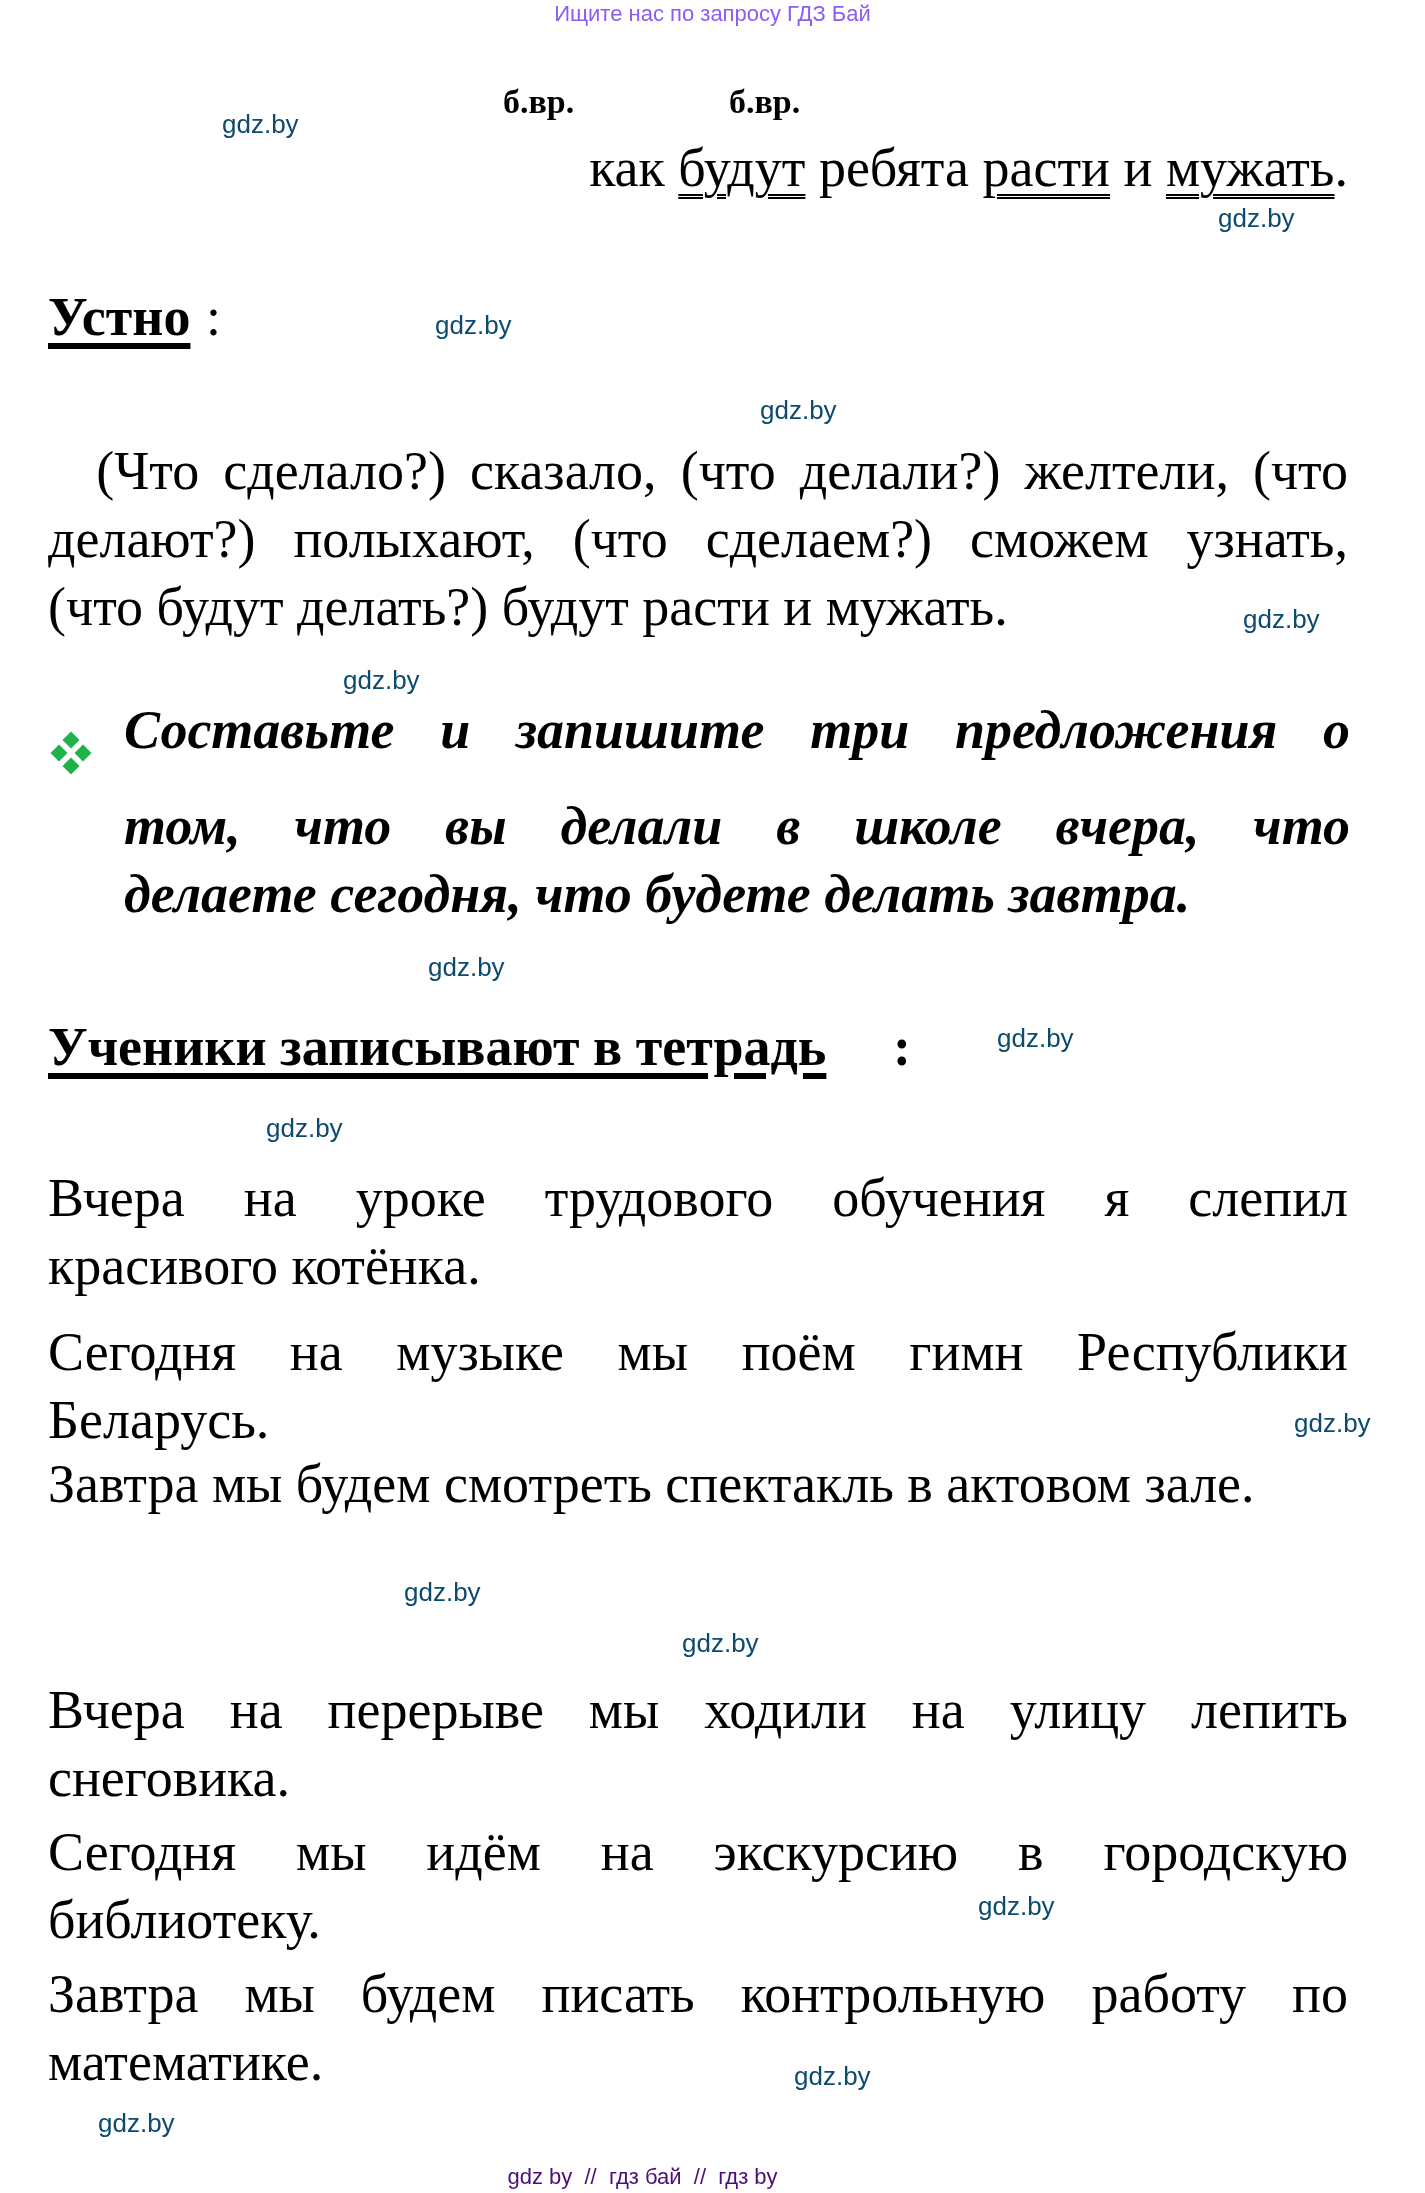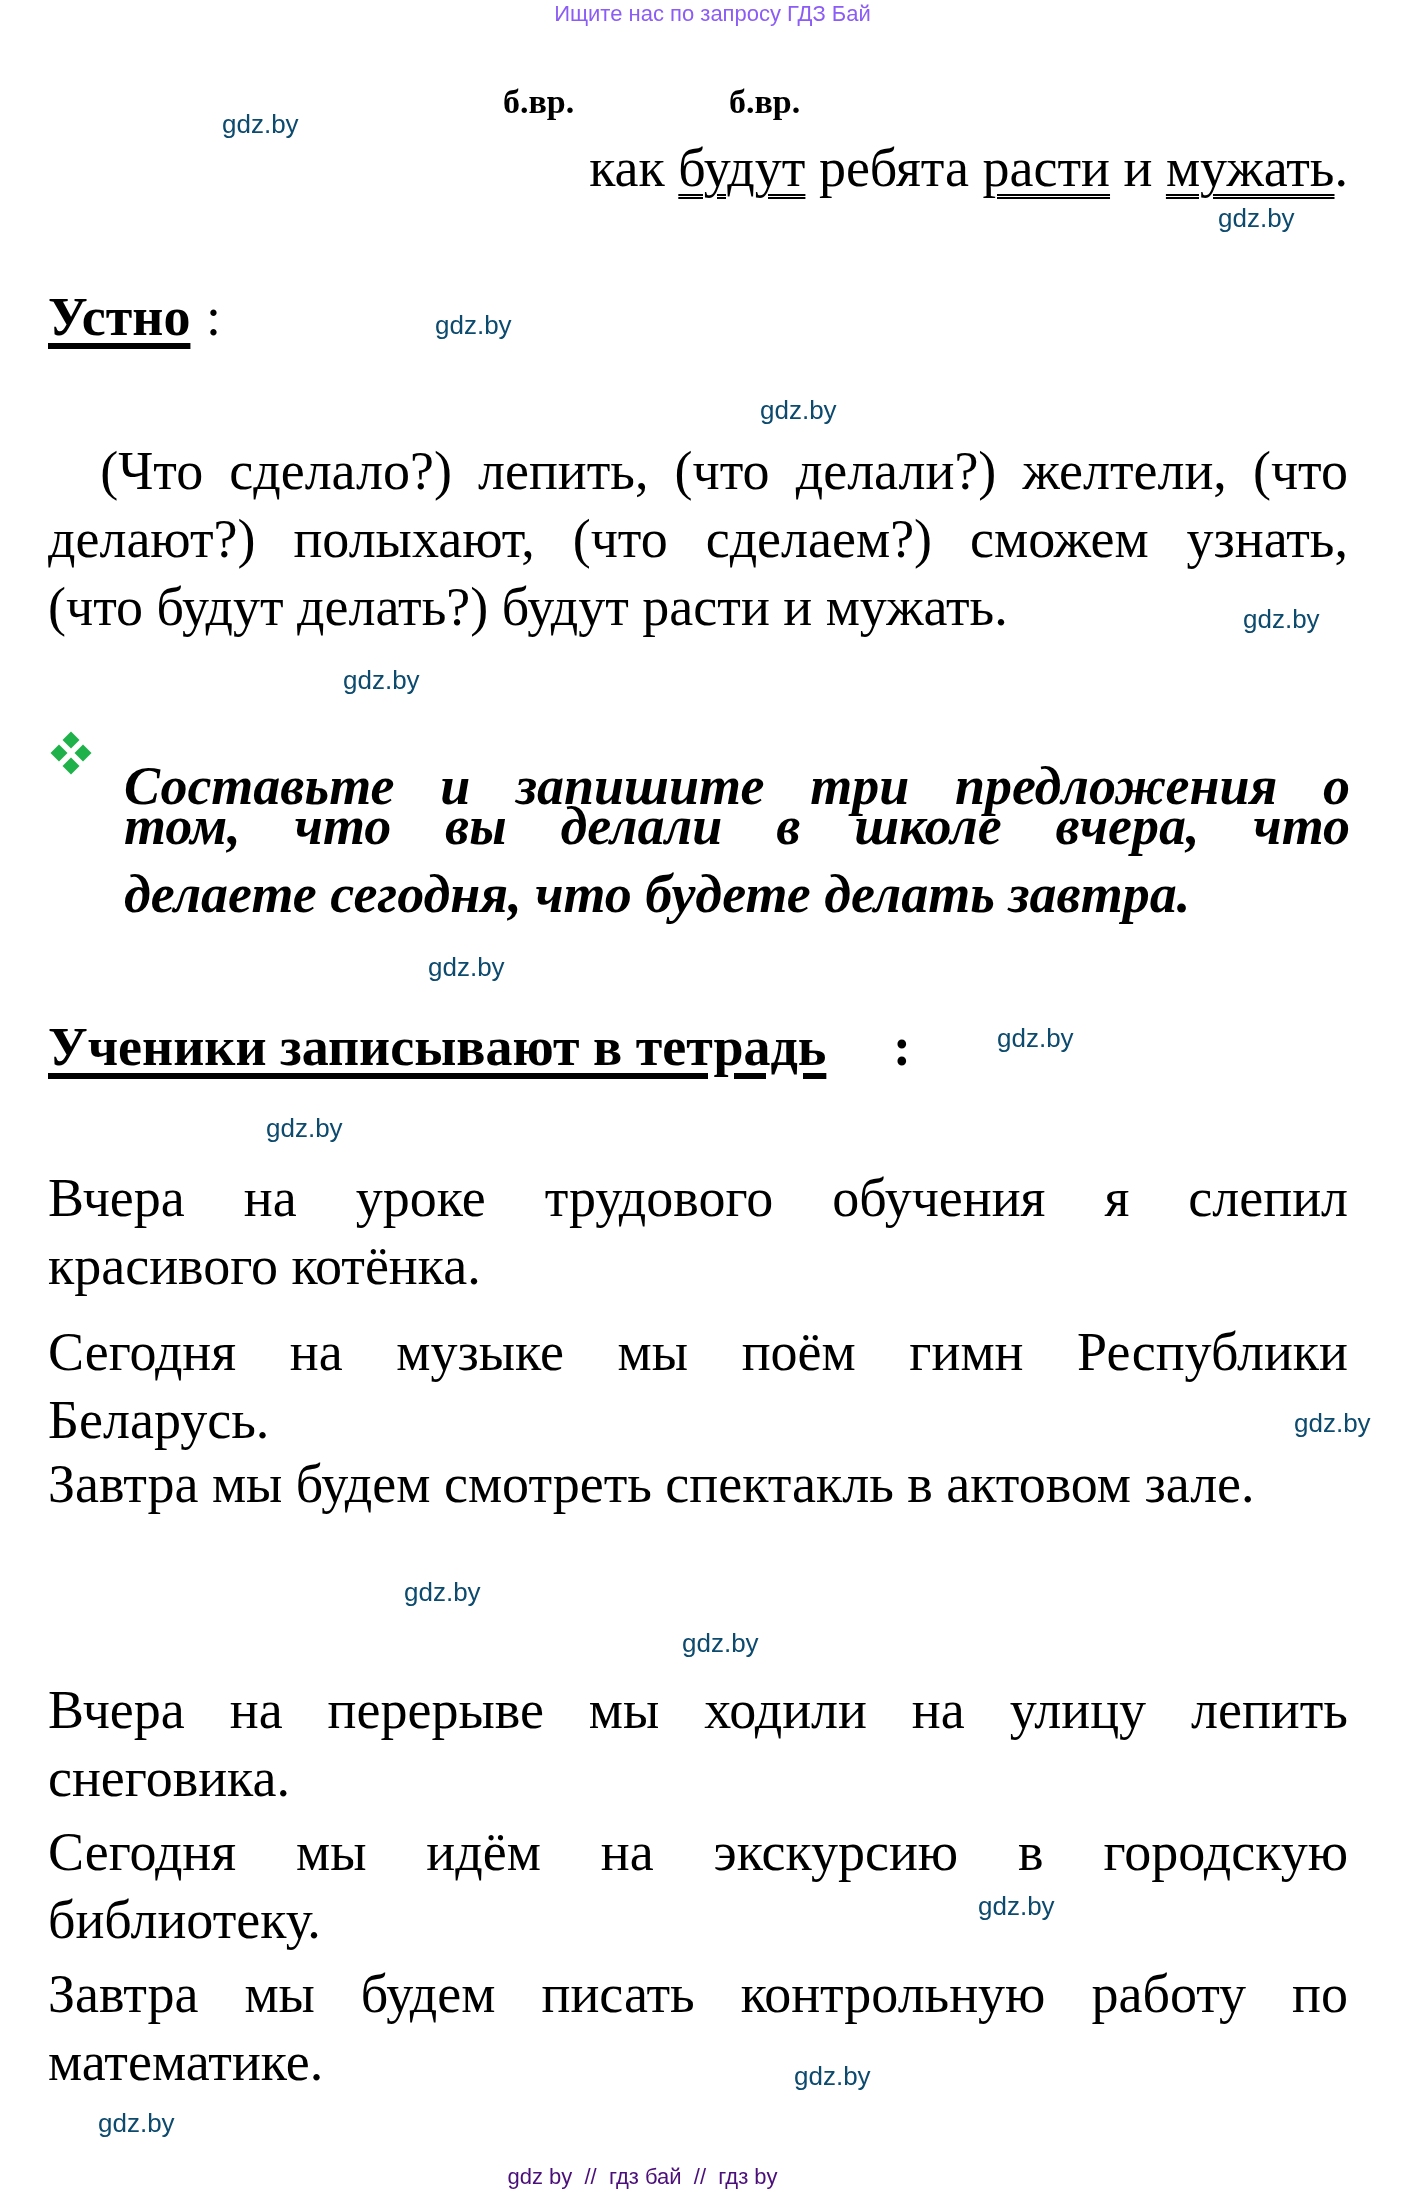--- a/index.html
+++ b/index.html
@@ -37,34 +37,34 @@
 </div>
 
 <div class="abs sans wm" style="left:1218px; top:203px;">gdz.by</div>
 
 <div class="abs serif heading" style="top:285px;"><span>Устно</span></div>
 <div class="abs serif" style="left:206px; top:285px; font-size:54px; line-height:64px;">:</div>
 <div class="abs sans wm" style="left:435px; top:310px;">gdz.by</div>
 <div class="abs sans wm" style="left:760px; top:395px;">gdz.by</div>
 
 <div class="abs serif para" style="top:437px;">
-  <span class="row" style="white-space:pre;">  (Что сделало?) лепить, (что делали?) желтели, (что</span>
+  <span class="row" style="white-space:pre;">  (Что сделало?) сказало, (что делали?) желтели, (что</span>
   <span class="row">делают?) полыхают, (что сделаем?) сможем узнать,</span>
   <span class="row last">(что будут делать?) будут расти и мужать.</span>
 </div>
 <div class="abs sans wm" style="left:1243px; top:604px;">gdz.by</div>
 <div class="abs sans wm" style="left:343px; top:665px;">gdz.by</div>
 
 <div class="abs bullet">
   <span style="left:13px; top:1px;"></span>
   <span style="left:1px; top:14px;"></span>
   <span style="left:25px; top:14px;"></span>
   <span style="left:13px; top:27px;"></span>
 </div>
-<div class="abs serif task" style="top:752px;">Составьте и запишите три предложения о</div>
+<div class="abs serif task" style="top:696px;">Составьте и запишите три предложения о</div>
 <div class="abs serif task" style="top:792px;">том, что вы делали в школе вчера, что</div>
 <div class="abs serif task task-last" style="top:860px;">делаете сегодня, что будете делать завтра.</div>
 
 <div class="abs sans wm" style="left:428px; top:952px;">gdz.by</div>
 
 <div class="abs serif heading" style="top:1015px;"><span>Ученики записывают в тетрадь</span></div>
 <div class="abs serif" style="left:893px; top:1015px; font-size:54px; line-height:64px; font-weight:bold;">:</div>
 <div class="abs sans wm" style="left:997px; top:1023px;">gdz.by</div>
 <div class="abs sans wm" style="left:266px; top:1113px;">gdz.by</div>
 

